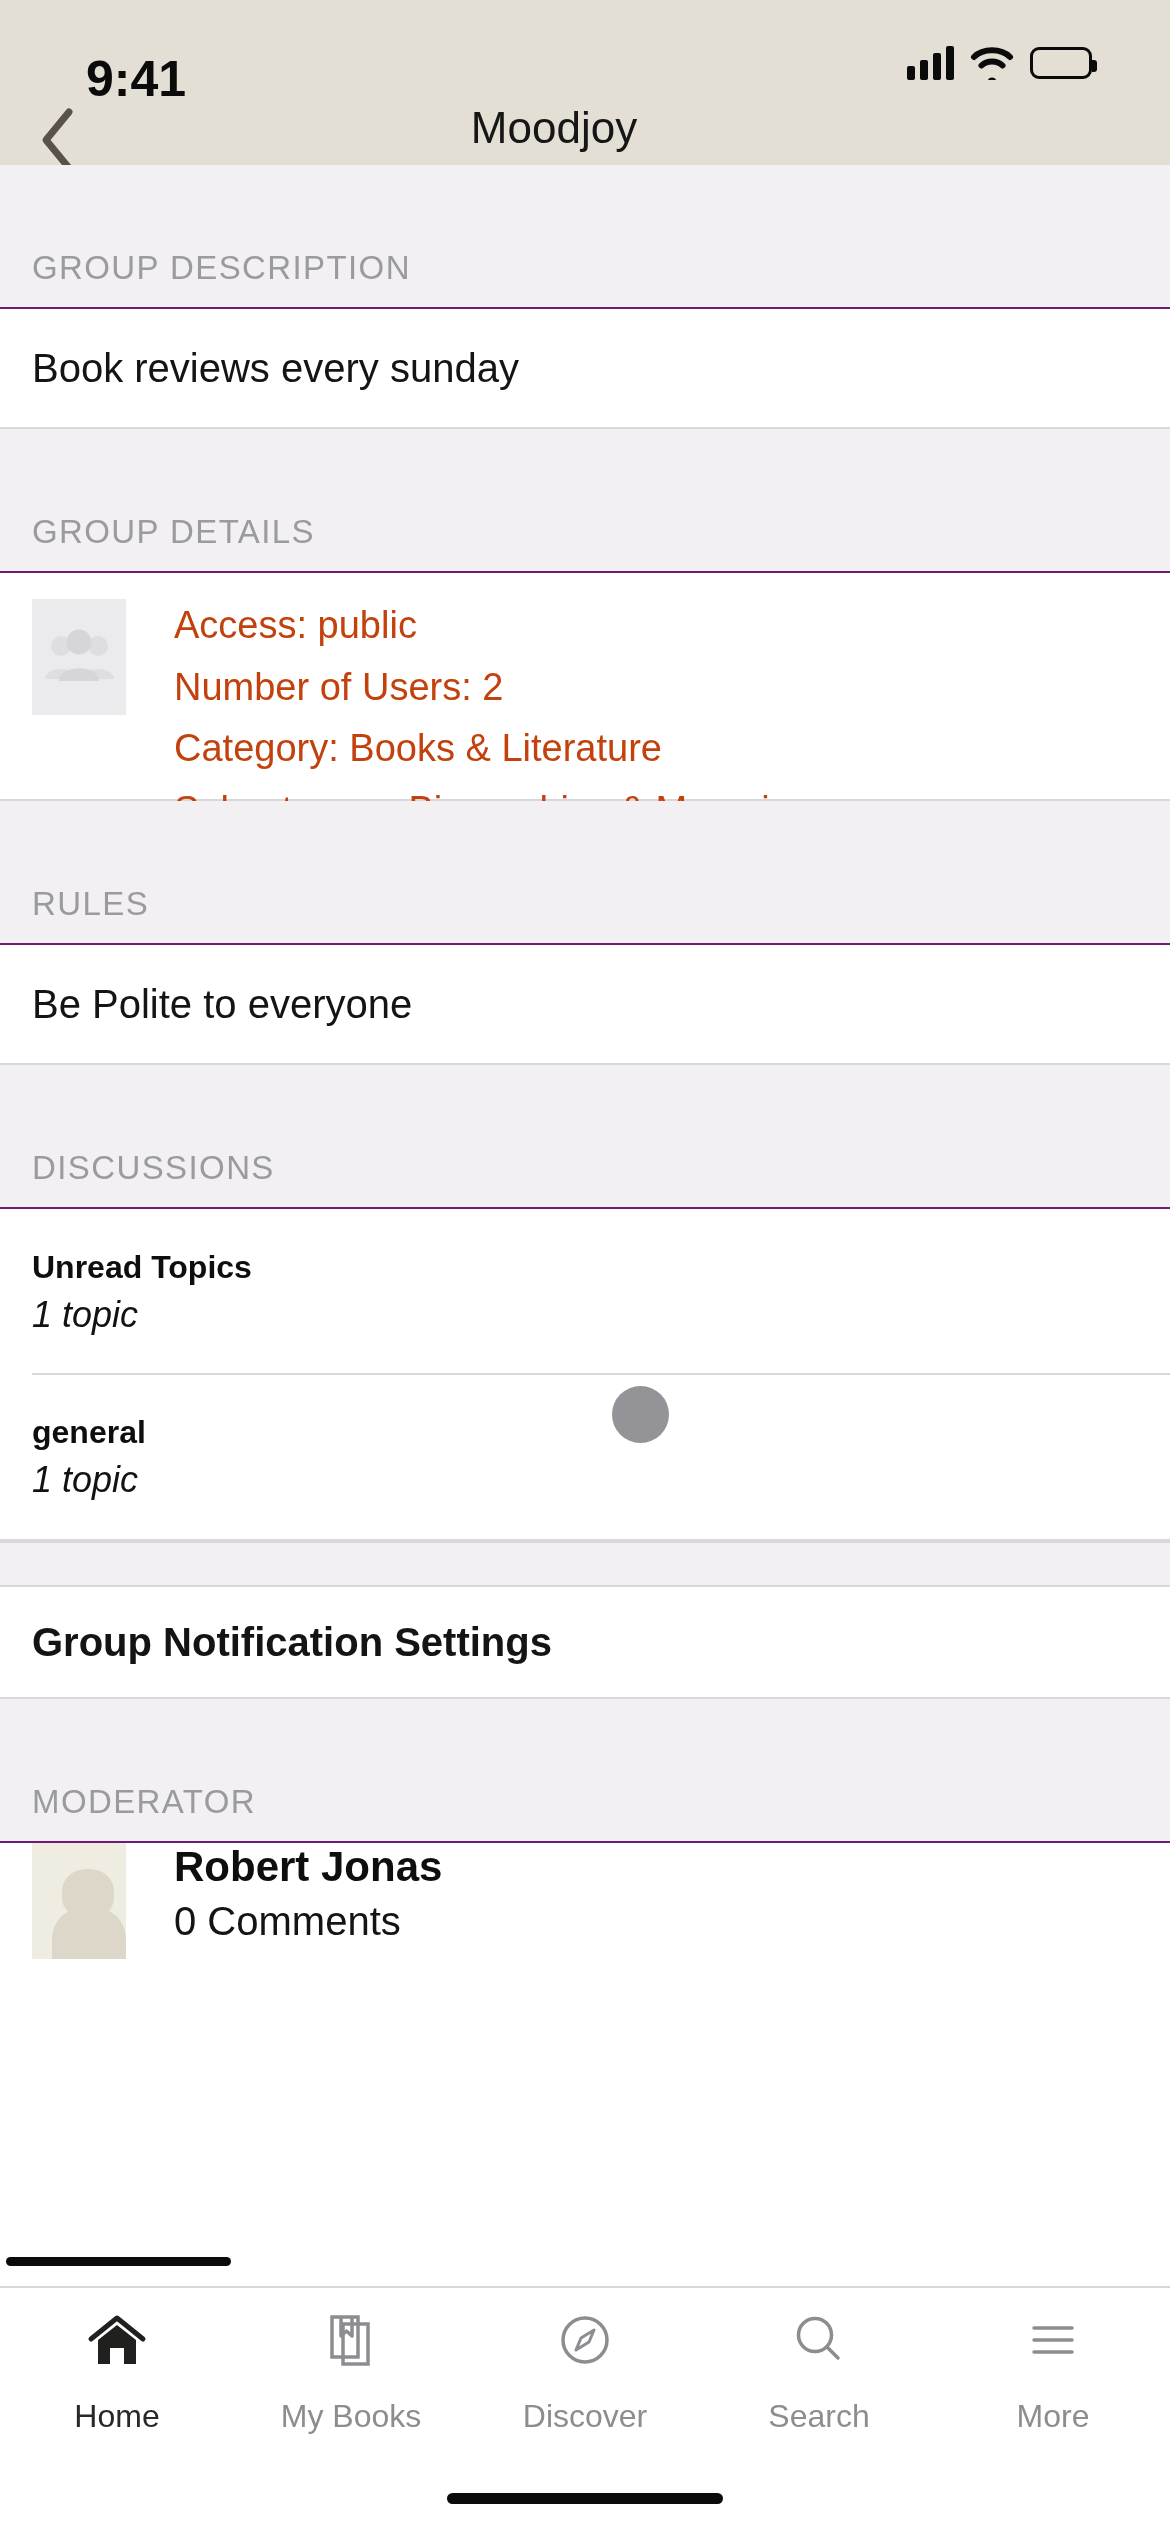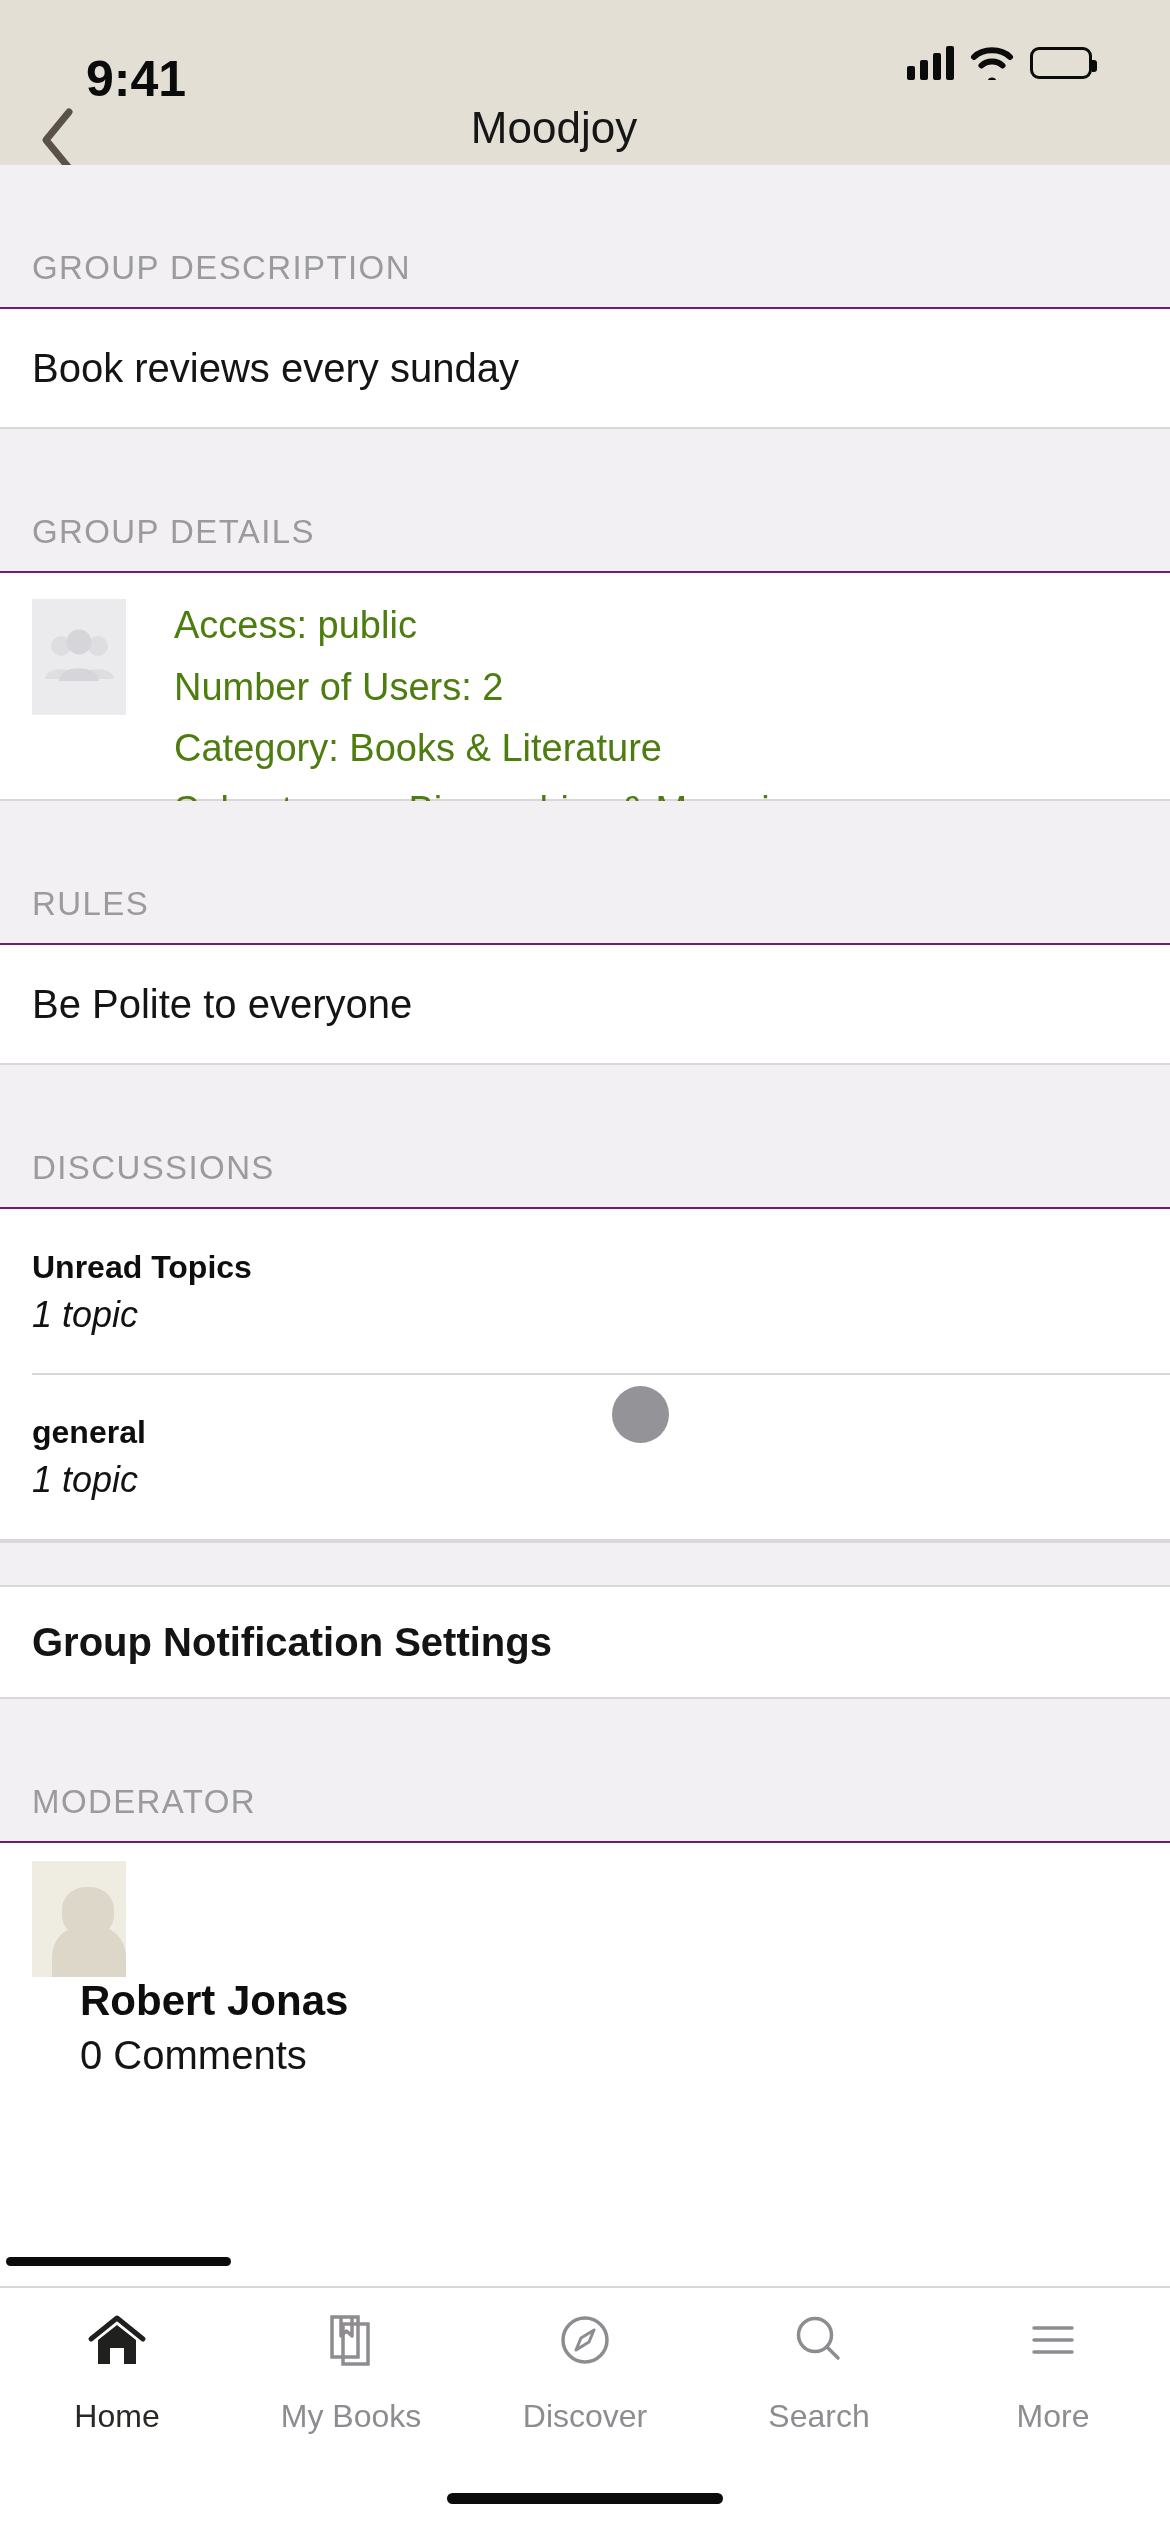--- a/index.html
+++ b/index.html
@@ -80,40 +80,40 @@
   .cell .plain { font-size: 40px; color: #141414; }
 
   
   .details-cell { height: 228px; align-items: flex-start; padding-top: 22px; }
   .group-thumb {
     width: 94px; height: 116px; background: #ebebed; flex: 0 0 auto;
     display:flex; align-items:center; justify-content:center; margin-top: 4px;
   }
   .details-lines { margin-left: 48px; }
   .details-lines div {
-    font-size: 38px; color: #4d7c0f; line-height: 1.62;
+    font-size: 38px; color: #c2410c; line-height: 1.62;
     white-space: nowrap;
   }
 
   
   .disc-cell { flex-direction: column; align-items: flex-start; justify-content:center; height: 166px; }
   .disc-title { font-size: 32px; font-weight: 700; color: #0e0e0e; }
   .disc-sub { font-size: 36px; font-style: italic; color: #121212; margin-top: 8px; }
   .disc-cell.inset { border-bottom: none; }
   .disc-cell.inset:after {
     content:""; position:absolute; left:32px; right:0; bottom:0; height:2px; background:#d9d7db;
   }
 
   .gap-row { background:#f2f0f3; height: 46px; border-bottom: 2px solid #d9d7db; border-top:2px solid #d9d7db;}
 
   .settings-cell { height: 112px; }
   .settings-cell .plain { font-weight: 700; font-size: 40px; }
 
   
-  .mod-cell { height: 180px; align-items: flex-start; padding-top: 18px; border-bottom: none; flex-direction: column; }
+  .mod-cell { height: 180px; align-items: flex-start; border-bottom: none; }
   .mod-thumb { width: 94px; height: 116px; background: #efece2; flex:0 0 auto; position:relative; overflow:hidden; }
   .mod-thumb .head {
     position:absolute; left: 30px; top: 26px; width: 52px; height: 48px;
     background: #ddd7c9; border-radius: 46% 46% 40% 40%;
   }
   .mod-thumb .body {
     position:absolute; left: 20px; top: 64px; width: 74px; height: 60px;
     background: #ddd7c9; border-radius: 32px 32px 0 0;
   }
   .mod-info { margin-left: 48px; }

